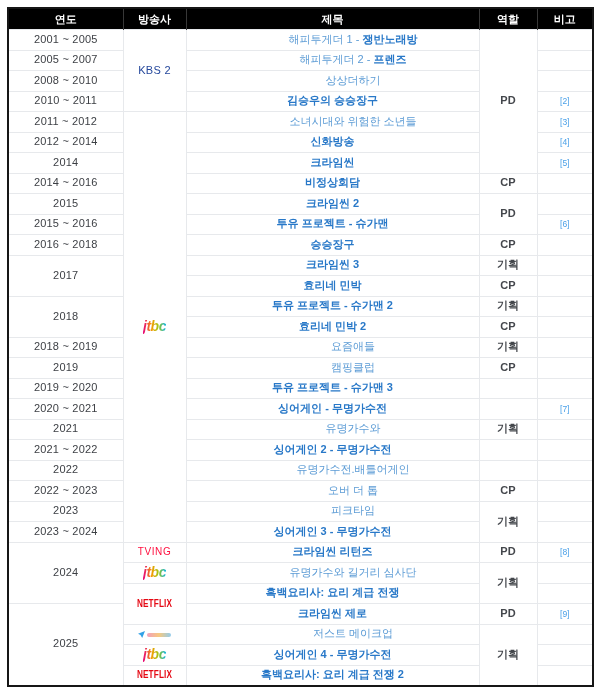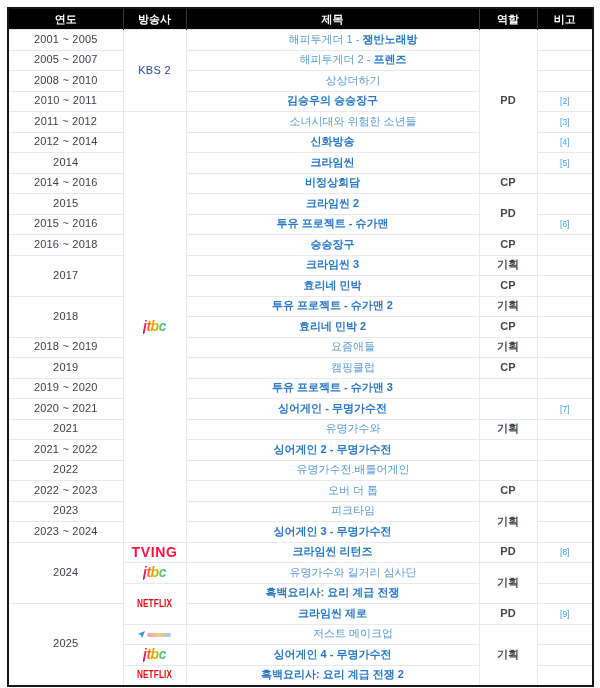--- a/index.html
+++ b/index.html
@@ -15,21 +15,21 @@
   .year-cell{color:#3c3f44;letter-spacing:.2px;}
   .role-cell{color:#44474c;font-weight:bold;}
   .title-link{cursor:pointer;}
   .t-reg{color:#5b9bd5;font-weight:400;margin-left:41px;}
   .t-bold{color:#2878c8;font-weight:700;}
   .note-link{color:#4aa0e8;font-size:8.5px;cursor:pointer;}
   .logo-kbs2{color:#25489c;font-weight:400;font-size:11px;letter-spacing:.3px;}
   .logo-jtbc{font-weight:800;font-style:italic;font-size:14px;letter-spacing:-.5px;
              background:linear-gradient(90deg,#e6007e 0%,#f59c00 38%,#a4c614 66%,#00b0e8 100%);
              -webkit-background-clip:text;background-clip:text;color:transparent;cursor:pointer;}
-  .logo-tving{color:#ff0f3f;font-weight:700;font-size:14px;letter-spacing:.6px;cursor:pointer;}
+  .logo-tving{color:#ff0f3f;font-weight:400;font-size:10px;letter-spacing:.6px;cursor:pointer;}
   .logo-netflix{color:#e50914;font-weight:800;font-size:10px;display:inline-block;
                 transform:scaleX(.82);letter-spacing:.2px;cursor:pointer;}
   .logo-mini{display:inline-flex;align-items:center;gap:2px;vertical-align:middle;cursor:pointer;}
   .mini-icon{width:7px;height:7px;background:#33a1e6;display:inline-block;
              clip-path:polygon(0 40%,100% 0,60% 100%,35% 55%);}
   .mini-bar{width:24px;height:4px;border-radius:2px;display:inline-block;opacity:.85;
             background:linear-gradient(90deg,#f08fb0,#f5c06a,#7fc3ea);}
 </style>
 </head>
 <body>

